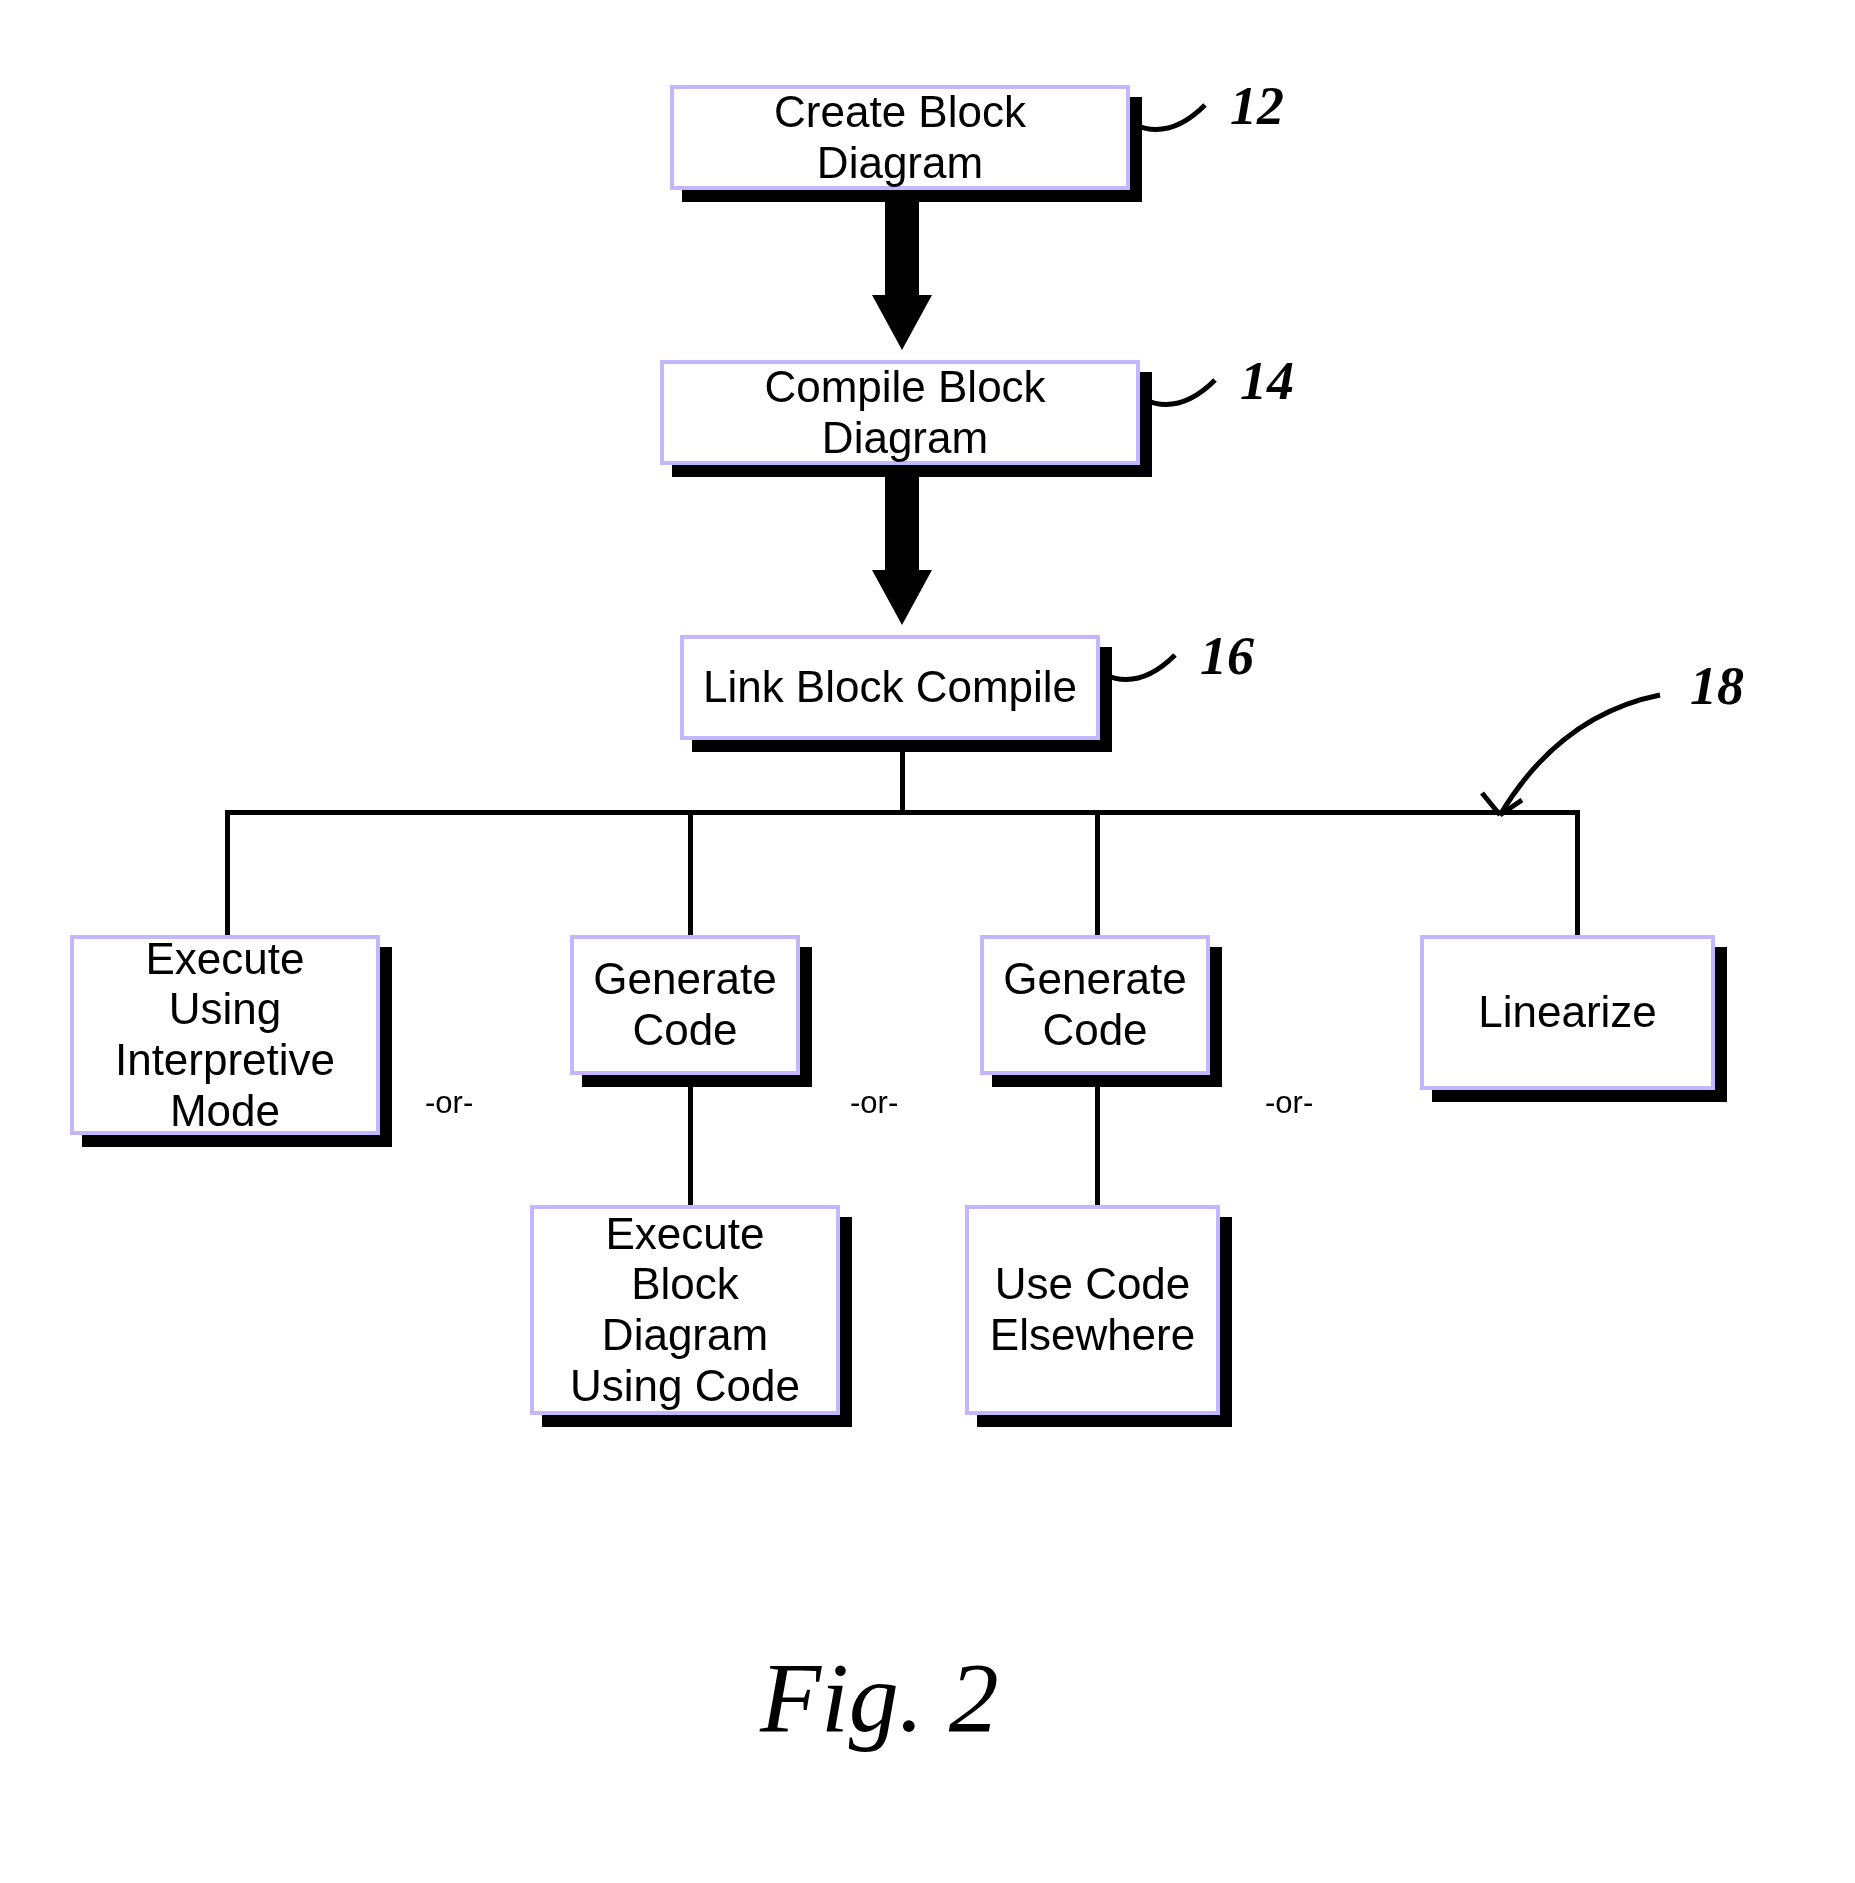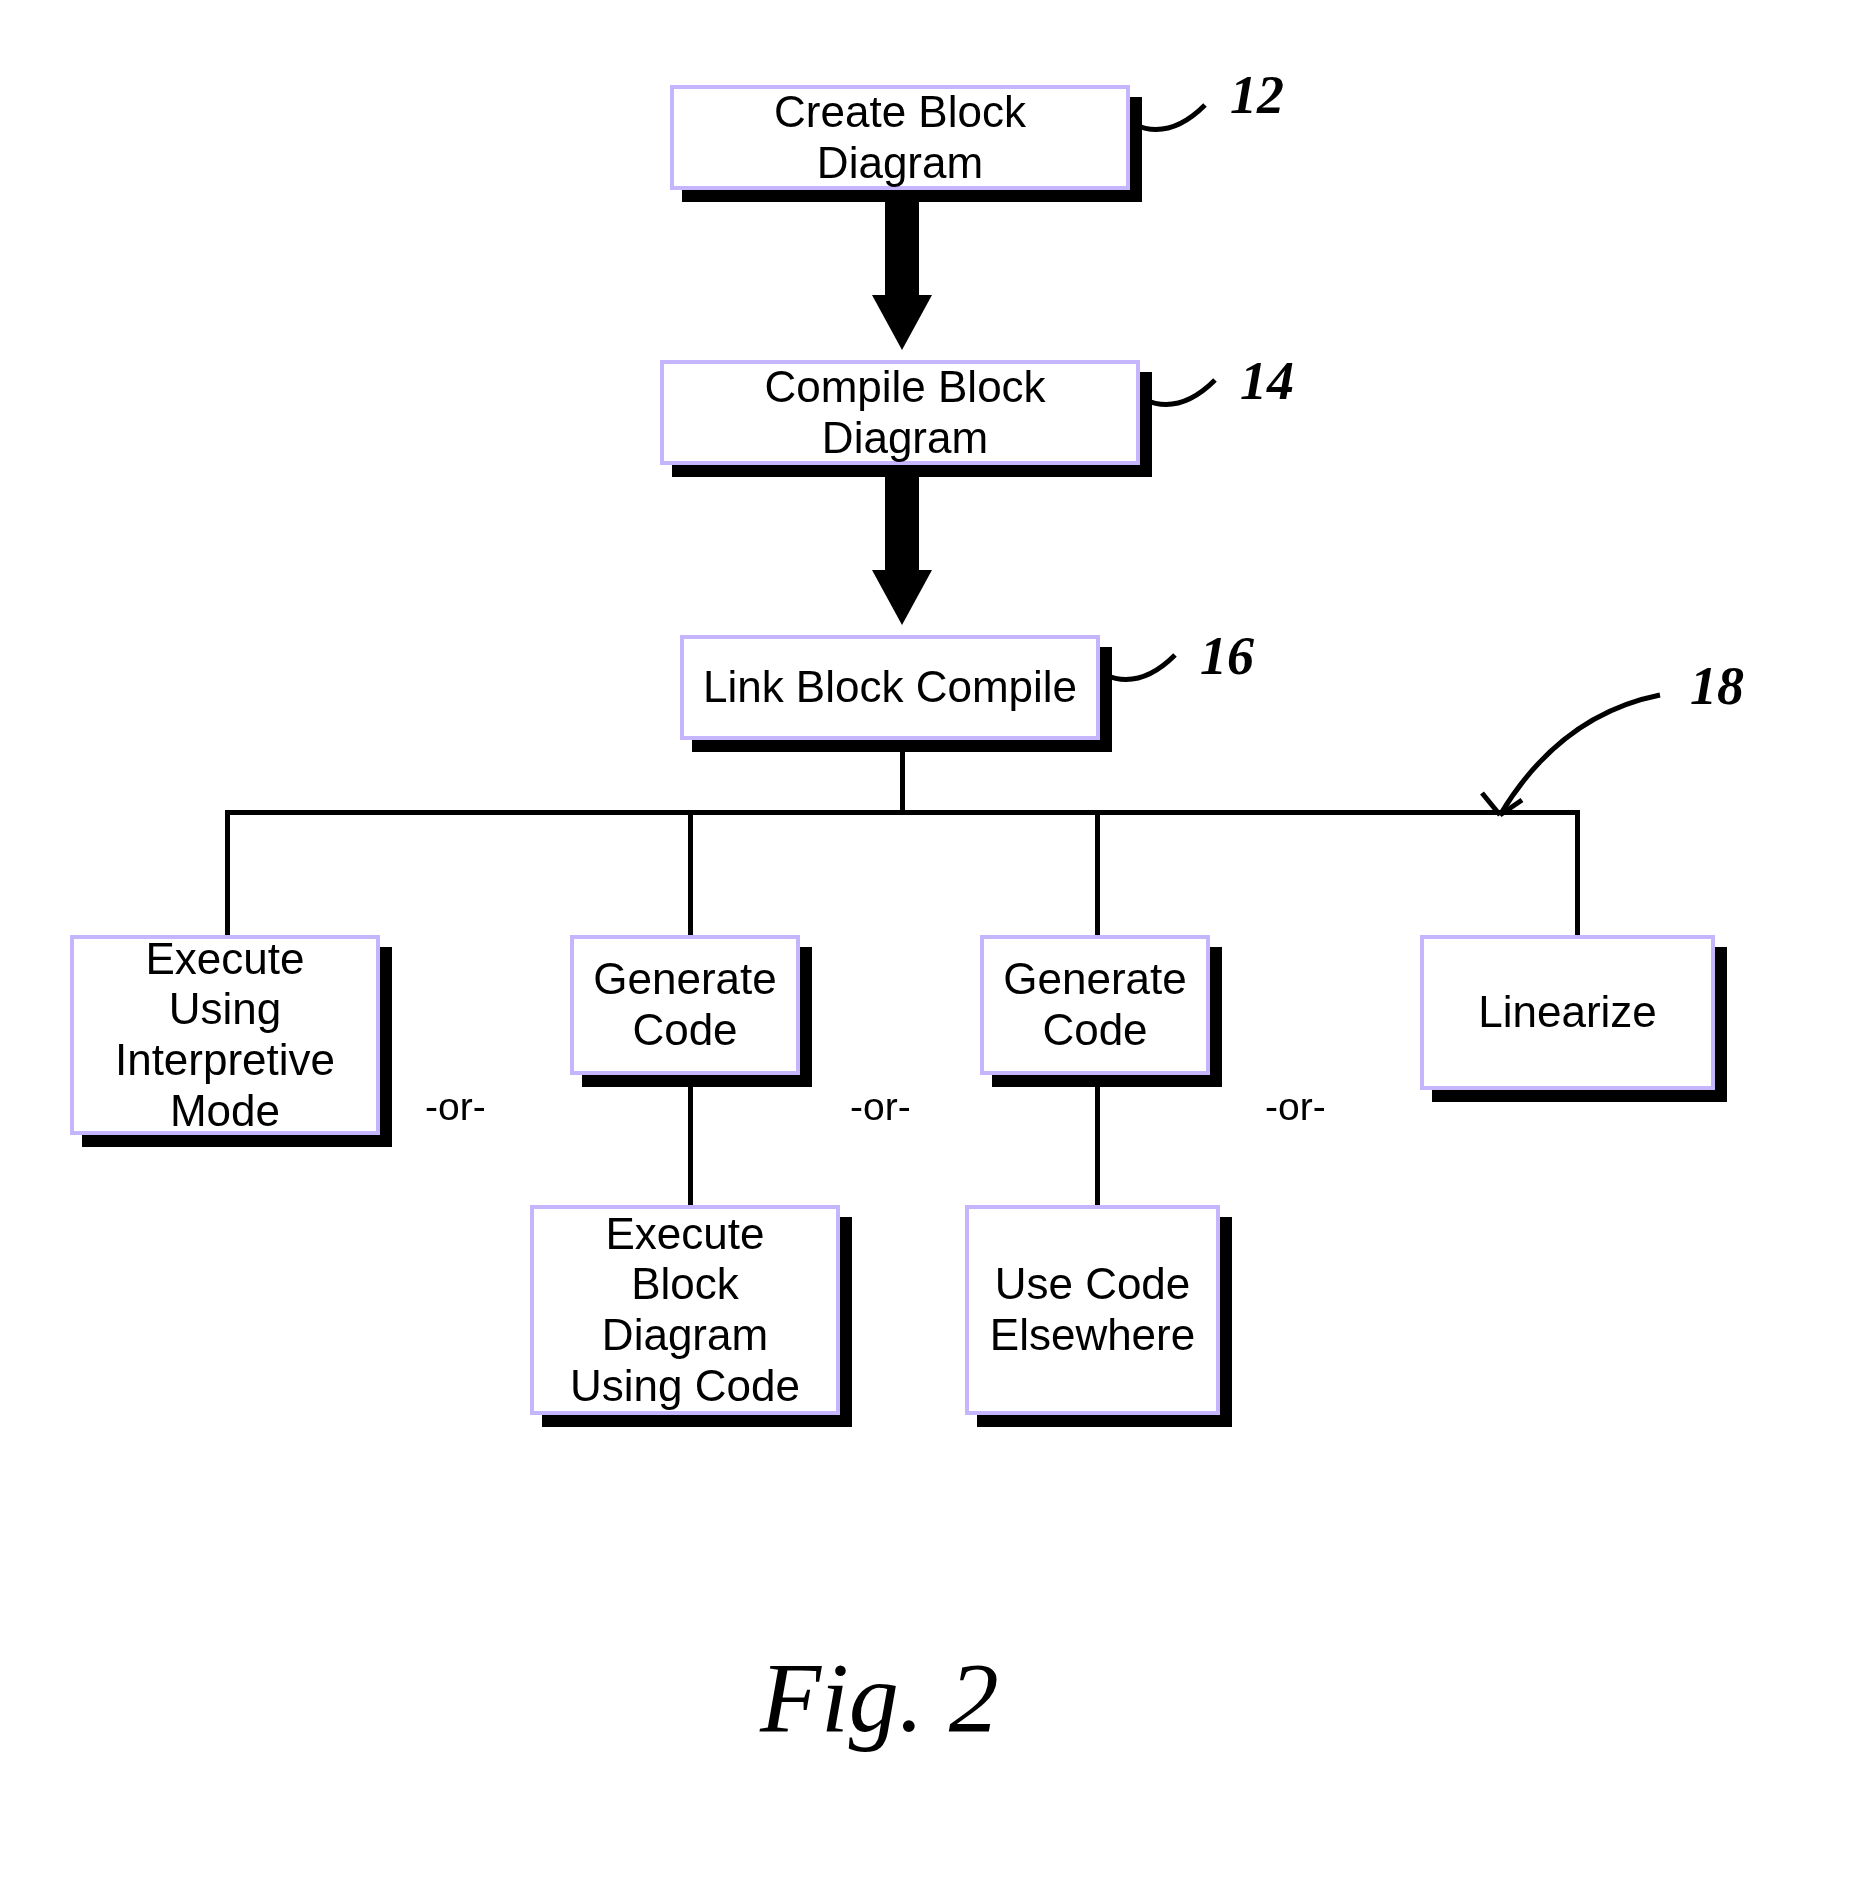--- a/index.html
+++ b/index.html
@@ -30,21 +30,21 @@
   }
   .ref {
     position: absolute;
     font-style: italic;
     font-weight: bold;
     font-size: 54px;
     font-family: "Times New Roman", Times, serif;
   }
   .or {
     position: absolute;
-    font-size: 39px;
+    font-size: 31px;
   }
   .vline, .hline {
     position: absolute;
     background: #000;
   }
   .caption {
     position: absolute;
     font-style: italic;
     font-size: 100px;
     font-family: Liberation Serif, serif;
@@ -71,21 +71,21 @@
 </head>
 <body>
 
 <div class="shadow" style="left:682px; top:97px; width:460px; height:105px;"></div>
 <div class="box" style="left:670px; top:85px; width:460px; height:105px;">
   <span>Create Block Diagram</span>
 </div>
 <svg class="ref-curve" style="left:1135px; top:85px; width:120px; height:70px;">
   <path d="M0,40 Q35,55 70,20" stroke="#000" stroke-width="5" fill="none"></path>
 </svg>
-<div class="ref" style="left:1230px; top:64px;">12</div>
+<div class="ref" style="left:1230px; top:75px;">12</div>
 
 <div class="arrowstem" style="left:885px; top:190px; height:105px;"></div>
 <div class="arrowhead" style="left:872px; top:295px;"></div>
 
 <div class="shadow" style="left:672px; top:372px; width:480px; height:105px;"></div>
 <div class="box" style="left:660px; top:360px; width:480px; height:105px;padding-left:28px;">
   <span>Compile Block Diagram</span>
 </div>
 <svg class="ref-curve" style="left:1145px; top:360px; width:120px; height:70px;">
   <path d="M0,40 Q35,55 70,20" stroke="#000" stroke-width="5" fill="none"></path>

